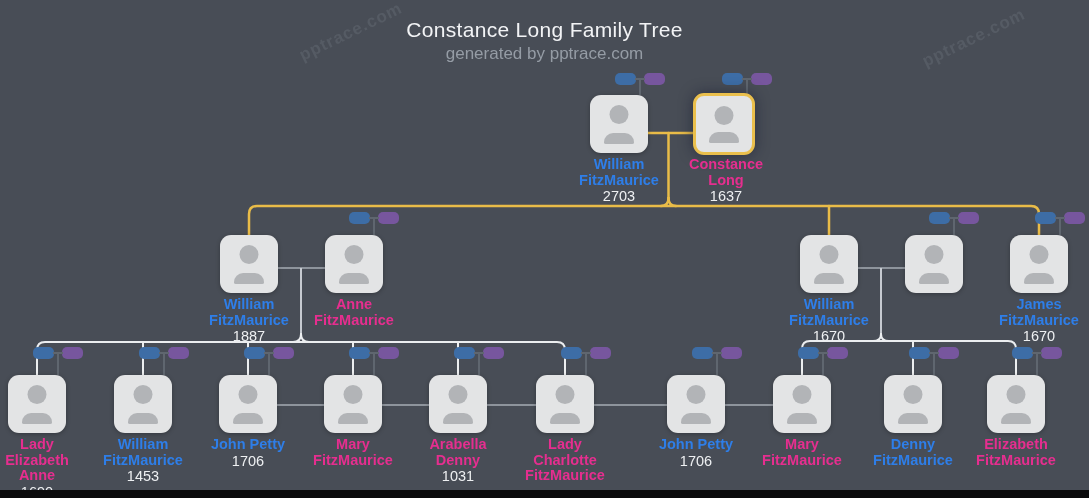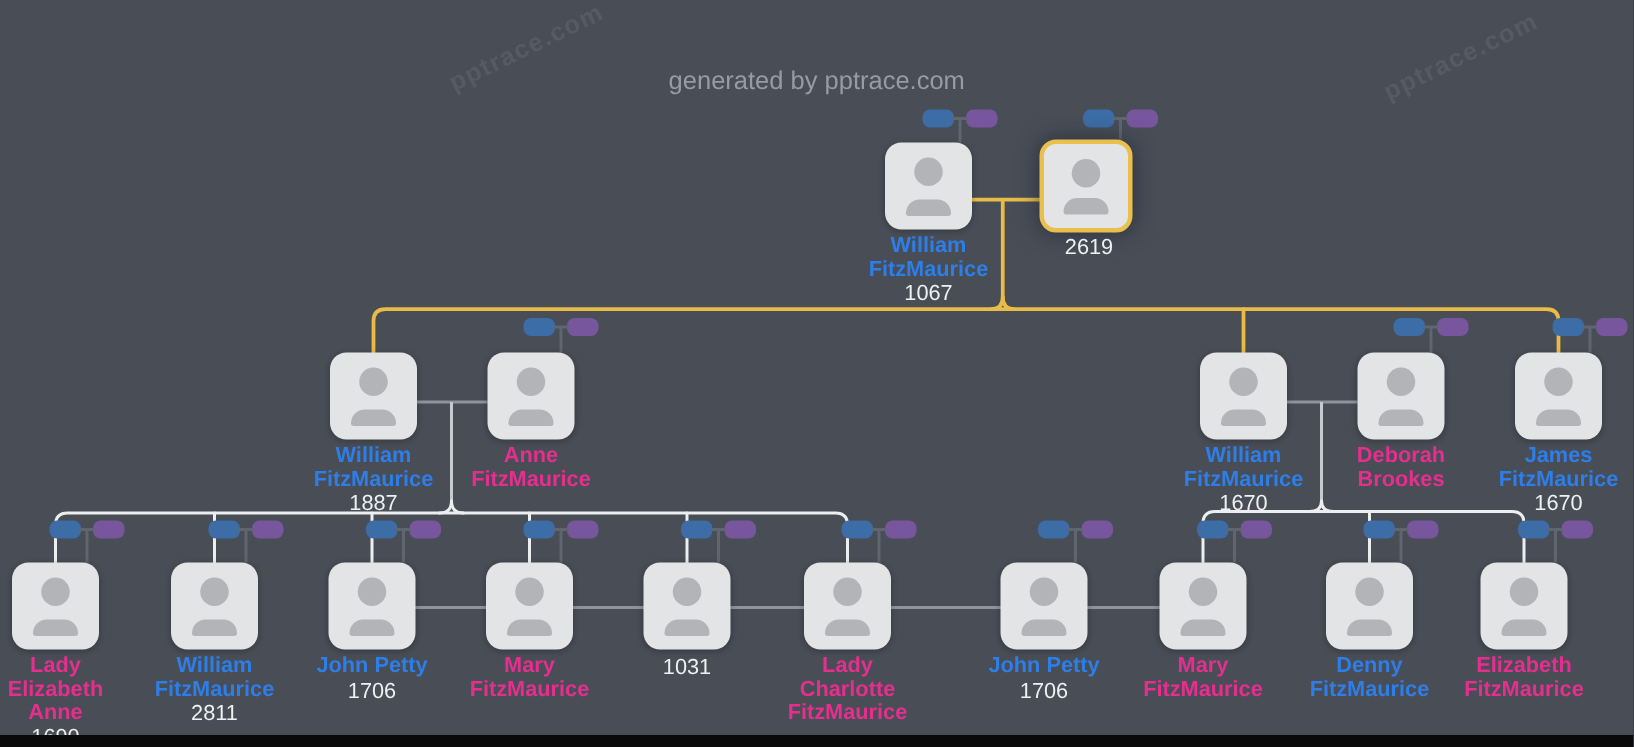--- a/index.html
+++ b/index.html
@@ -60,20 +60,21 @@
   .bottom-bar{position:absolute;left:0;bottom:0;width:100%;height:8px;background:#0a0a0b;z-index:6;}
 </style>
 </head>
 <body>
 
 <div id="canvas">
 
   <div class="watermark" style="left:295px;top:22px">pptrace.com</div>
   <div class="watermark" style="left:918px;top:28px">pptrace.com</div>
 
+  <div class="title">Constance Long Family Tree</div>
   <div class="subtitle">generated by pptrace.com</div>
 
   <svg class="wires" width="1089" height="498">
 
     <path d="M250 405 H800" stroke="#8e949c" stroke-width="2" fill="none"></path>
 
     <path d="M277 268 H325" stroke="#8e949c" stroke-width="2" fill="none"></path>
     <path d="M857 268 H905" stroke="#8e949c" stroke-width="2" fill="none"></path>
 
     <path d="M301 268 V334" stroke="#c6cad0" stroke-width="2" fill="none"></path>
@@ -199,29 +200,31 @@
     <span class="pair-stub" style="height:22px"></span>
   </div>
 
   <div class="card" style="left:590px;top:95px">
     <span class="head"></span>
     <span class="shoulders"></span>
   </div>
   <div class="label" style="left:553px;top:157px">
     <div class="pname male">William
 FitzMaurice</div>
-    <div class="year">1067</div>
+    <div class="year">2703</div>
   </div>
 
   <div class="card highlight" style="left:693px;top:93px">
     <span class="head"></span>
     <span class="shoulders"></span>
   </div>
   <div class="label" style="left:660px;top:157px">
-    <div class="year">2619</div>
+    <div class="pname female">Constance
+Long</div>
+    <div class="year">1637</div>
   </div>
 
   <div class="card" style="left:220px;top:235px">
     <span class="head"></span>
     <span class="shoulders"></span>
   </div>
   <div class="label" style="left:183px;top:297px">
     <div class="pname male">William
 FitzMaurice</div>
     <div class="year">1887</div>
@@ -242,24 +245,20 @@
   </div>
   <div class="label" style="left:763px;top:297px">
     <div class="pname male">William
 FitzMaurice</div>
     <div class="year">1670</div>
   </div>
 
   <div class="card" style="left:905px;top:235px">
     <span class="head"></span>
     <span class="shoulders"></span>
-  </div>
-  <div class="label" style="left:868px;top:297px">
-    <div class="pname female">Deborah
-Brookes</div>
   </div>
 
   <div class="card" style="left:1010px;top:235px">
     <span class="head"></span>
     <span class="shoulders"></span>
   </div>
   <div class="label" style="left:973px;top:297px">
     <div class="pname male">James
 FitzMaurice</div>
     <div class="year">1670</div>
@@ -276,21 +275,21 @@
     <div class="year">1690</div>
   </div>
 
   <div class="card" style="left:114px;top:375px">
     <span class="head"></span>
     <span class="shoulders"></span>
   </div>
   <div class="label" style="left:77px;top:437px">
     <div class="pname male">William
 FitzMaurice</div>
-    <div class="year">2811</div>
+    <div class="year">1453</div>
   </div>
 
   <div class="card" style="left:219px;top:375px">
     <span class="head"></span>
     <span class="shoulders"></span>
   </div>
   <div class="label" style="left:182px;top:437px">
     <div class="pname male">John Petty</div>
     <div class="year">1706</div>
   </div>
@@ -302,20 +301,22 @@
   <div class="label" style="left:287px;top:437px">
     <div class="pname female">Mary
 FitzMaurice</div>
   </div>
 
   <div class="card" style="left:429px;top:375px">
     <span class="head"></span>
     <span class="shoulders"></span>
   </div>
   <div class="label" style="left:392px;top:437px">
+    <div class="pname female">Arabella
+Denny</div>
     <div class="year">1031</div>
   </div>
 
   <div class="card" style="left:536px;top:375px">
     <span class="head"></span>
     <span class="shoulders"></span>
   </div>
   <div class="label" style="left:499px;top:437px">
     <div class="pname female">Lady
 Charlotte

